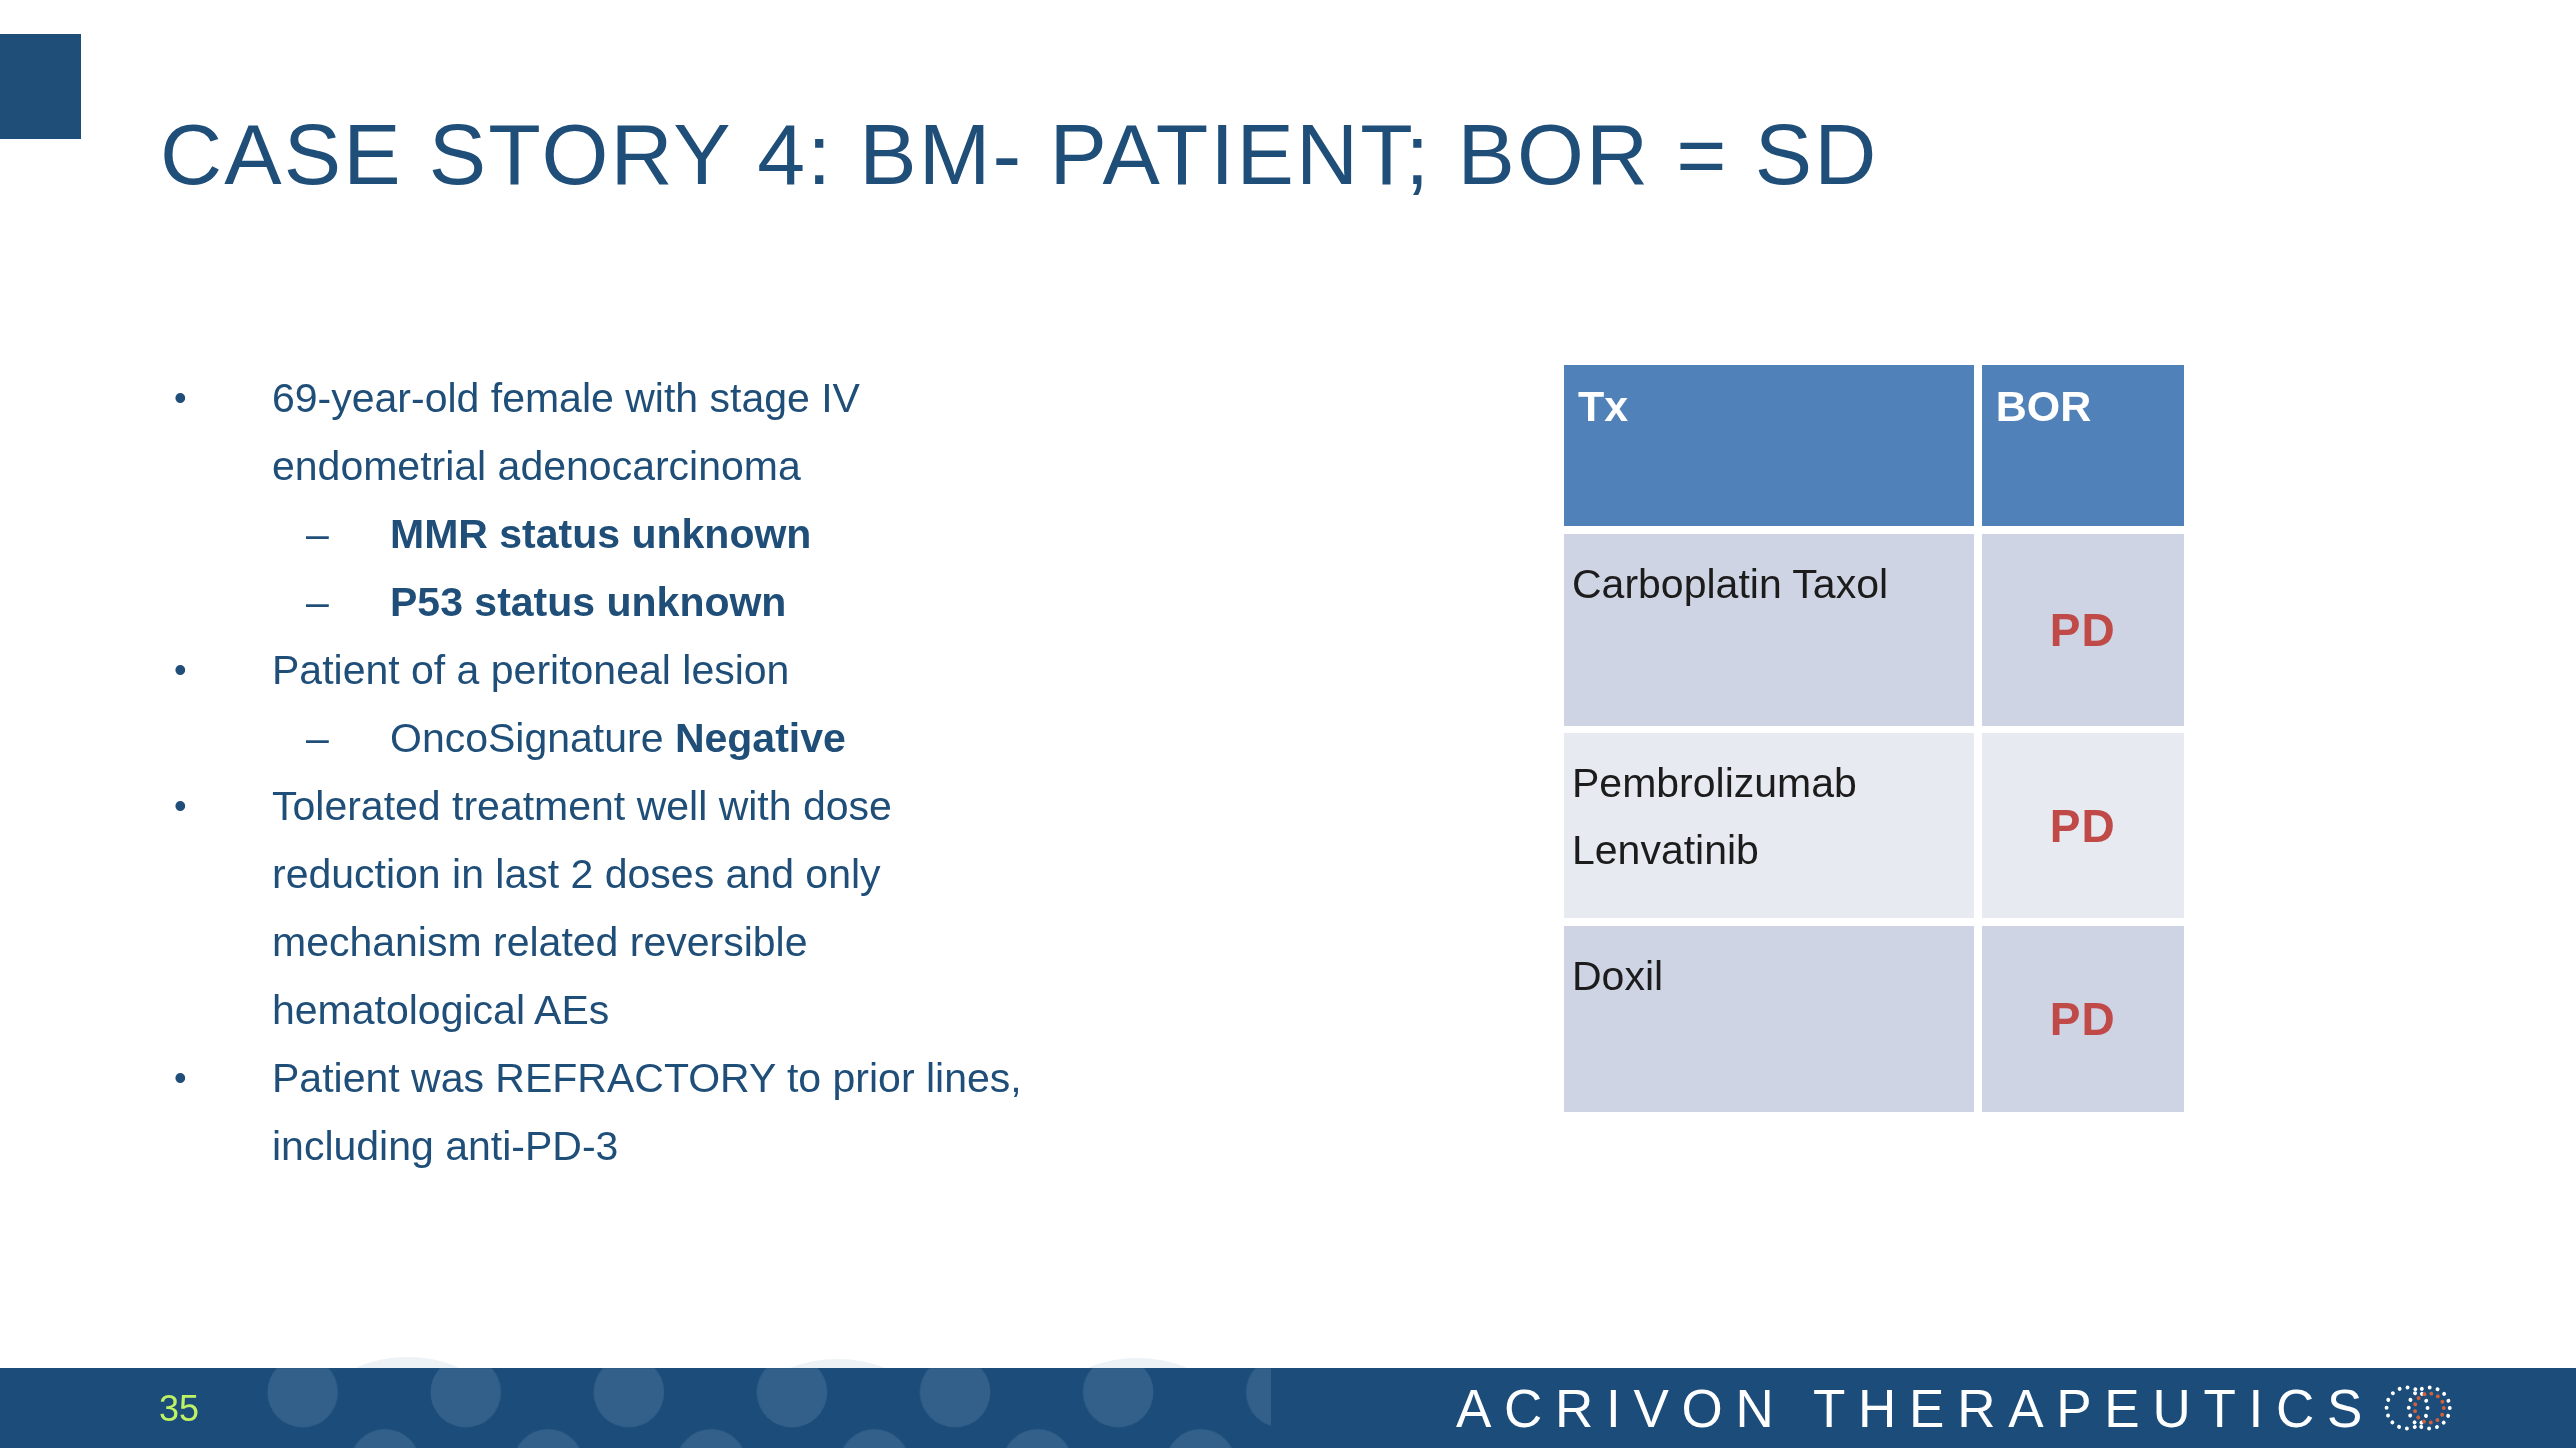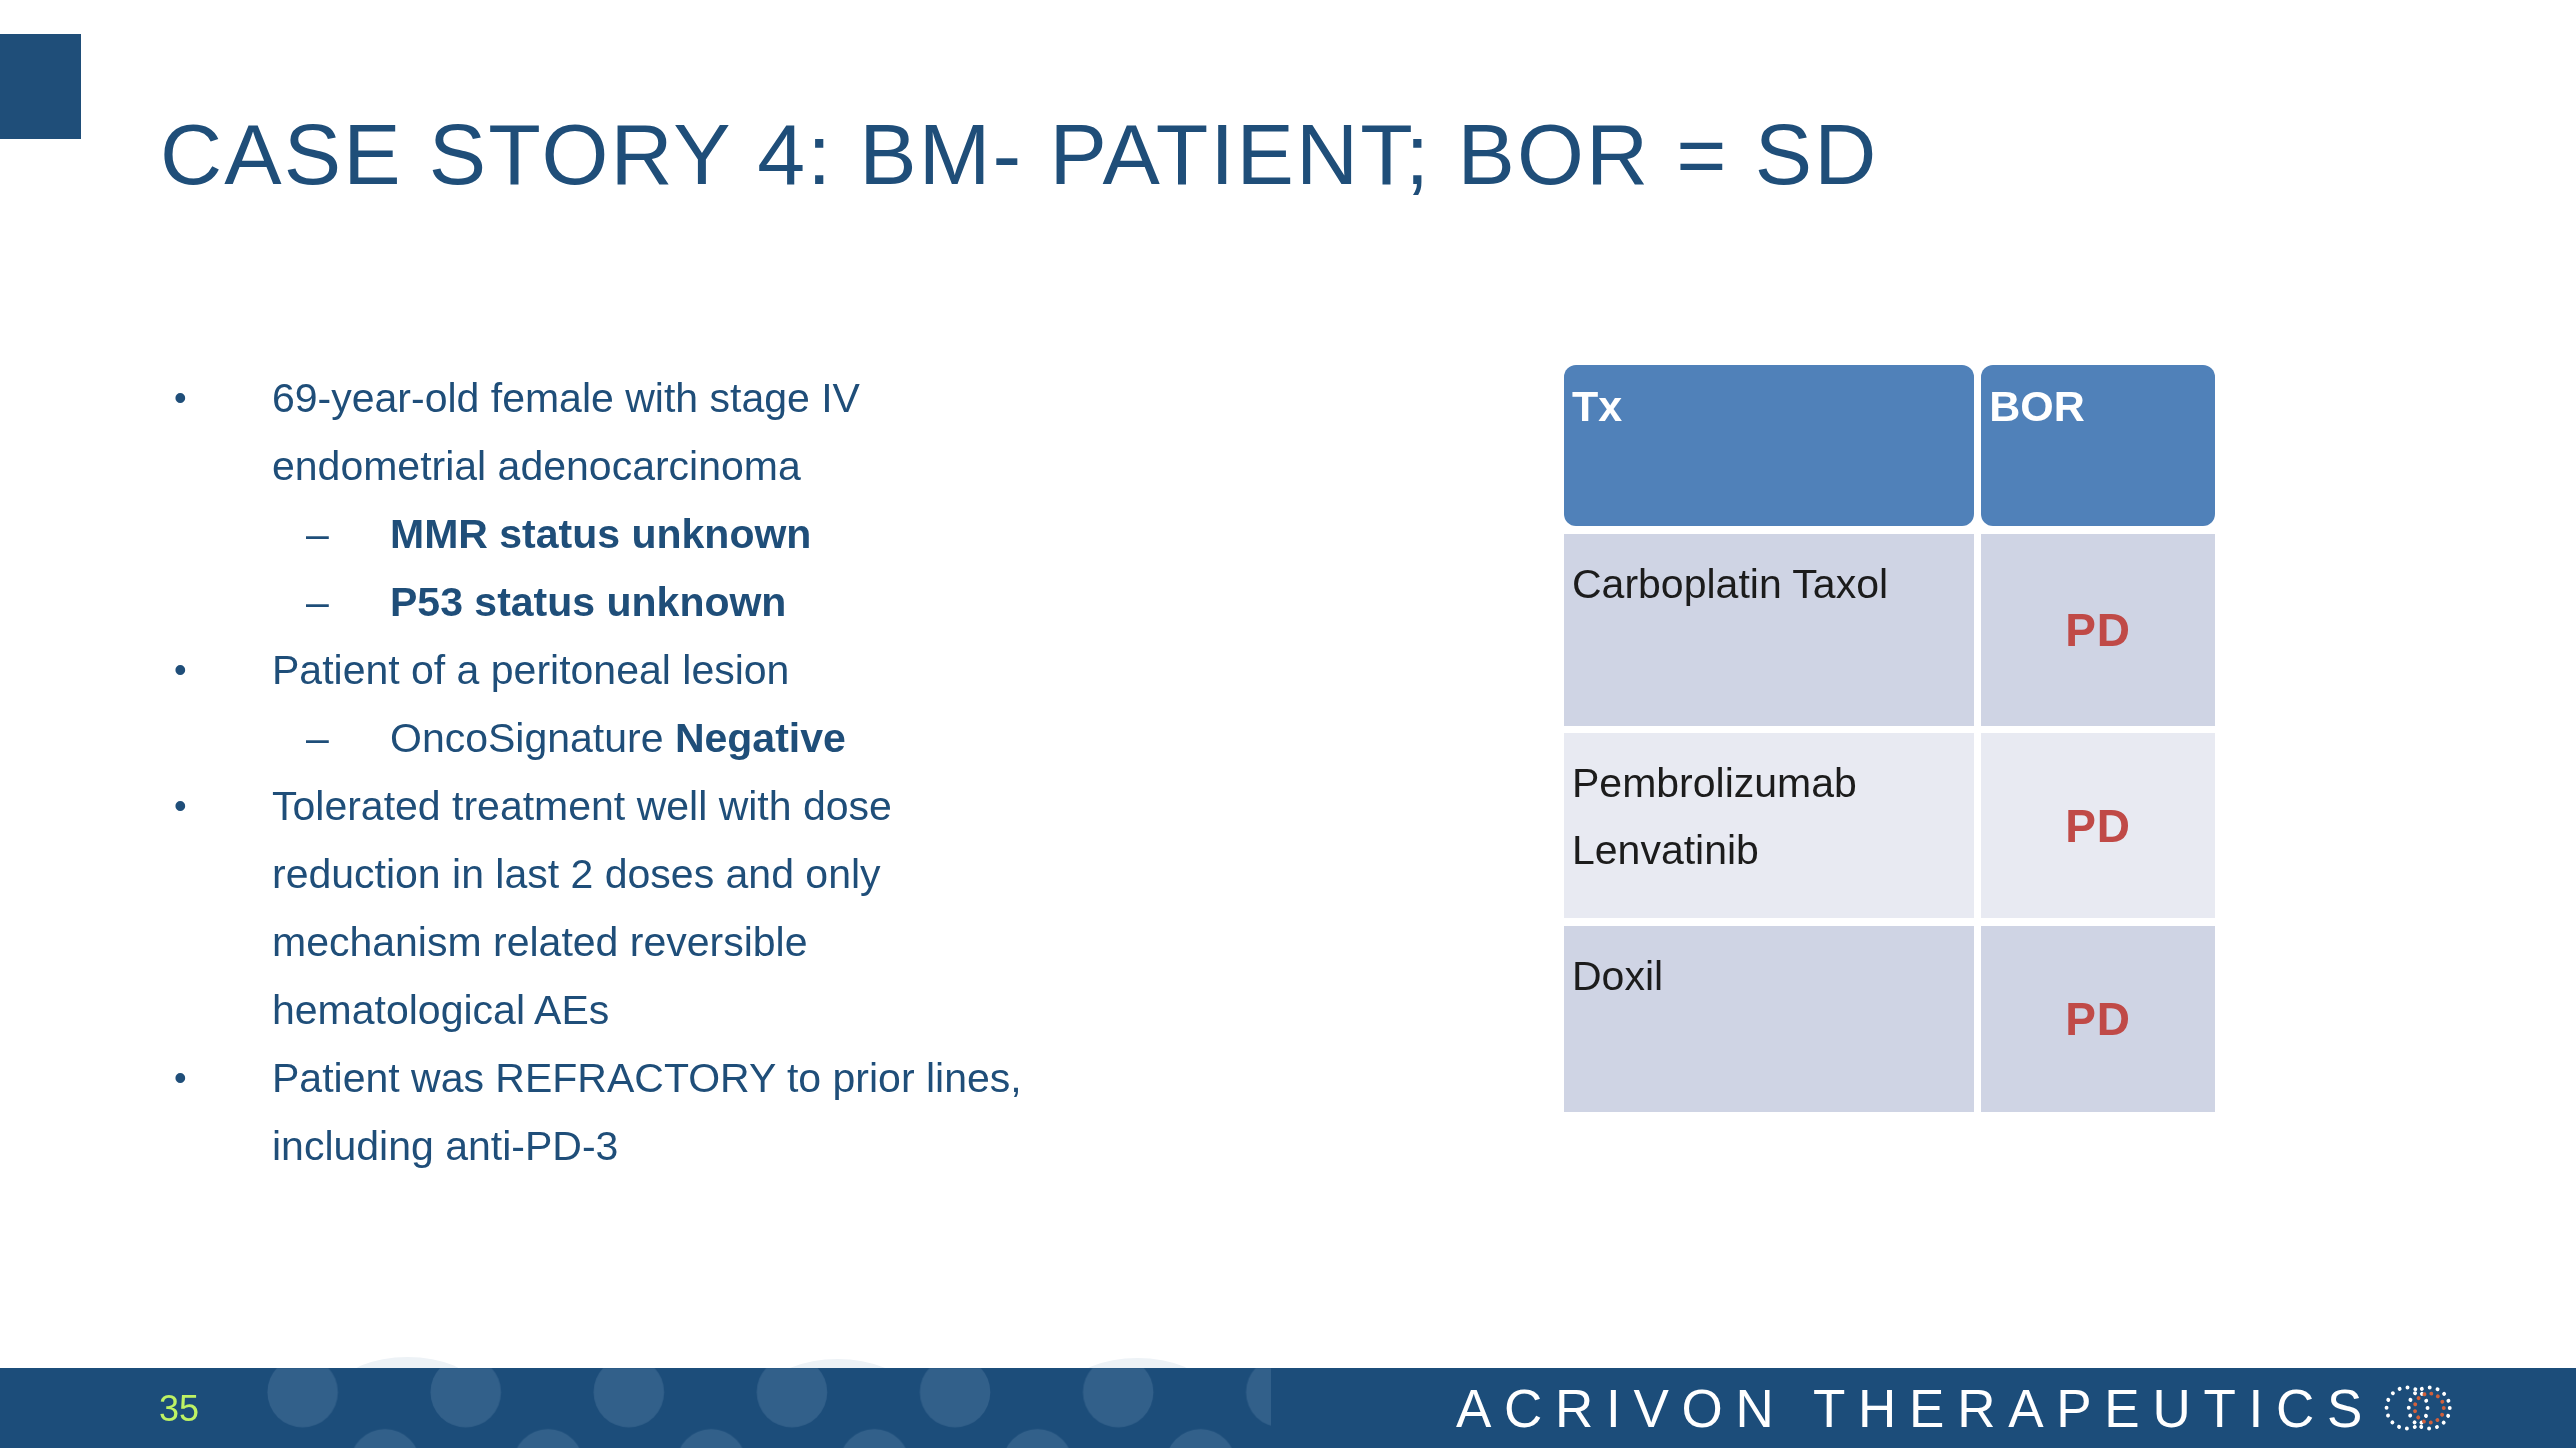--- a/index.html
+++ b/index.html
@@ -22,23 +22,23 @@
   .b-l2{padding-left:306px;}
   .b-l2 .marker{width:84px;}
   .btext .bline{white-space:nowrap;}
   .bold{font-weight:700;}
 
   
   .case-table{position:absolute;left:1564px;top:365px;width:651px;}
   .t-row{display:flex;gap:7.7px;margin-bottom:7.7px;}
   .cell{box-sizing:border-box;}
   .col-tx{width:410px;}
-  .col-bor{width:234px;}
+  .col-bor{width:202px;}
   .th{background:#5081B9;color:#ffffff;font-weight:700;font-size:43px;
-      padding:17px 0 0 8px;border-radius:12px;}
+      padding:17px 0 0 14px;}
   .row-odd{background:#CFD4E4;}
   .row-even{background:#E8EAF2;}
   .tx-cell{color:#1c1c1c;font-size:41px;line-height:67px;padding:17px 0 0 8px;}
   .bor-cell{display:flex;align-items:center;justify-content:center;}
   .pd{color:#C04A47;font-weight:700;font-size:46px;letter-spacing:.02em;}
   .h-header{height:161px;}
   .h-r1{height:192px;}
   .h-r2{height:185px;}
   .h-r3{height:186px;}
 

